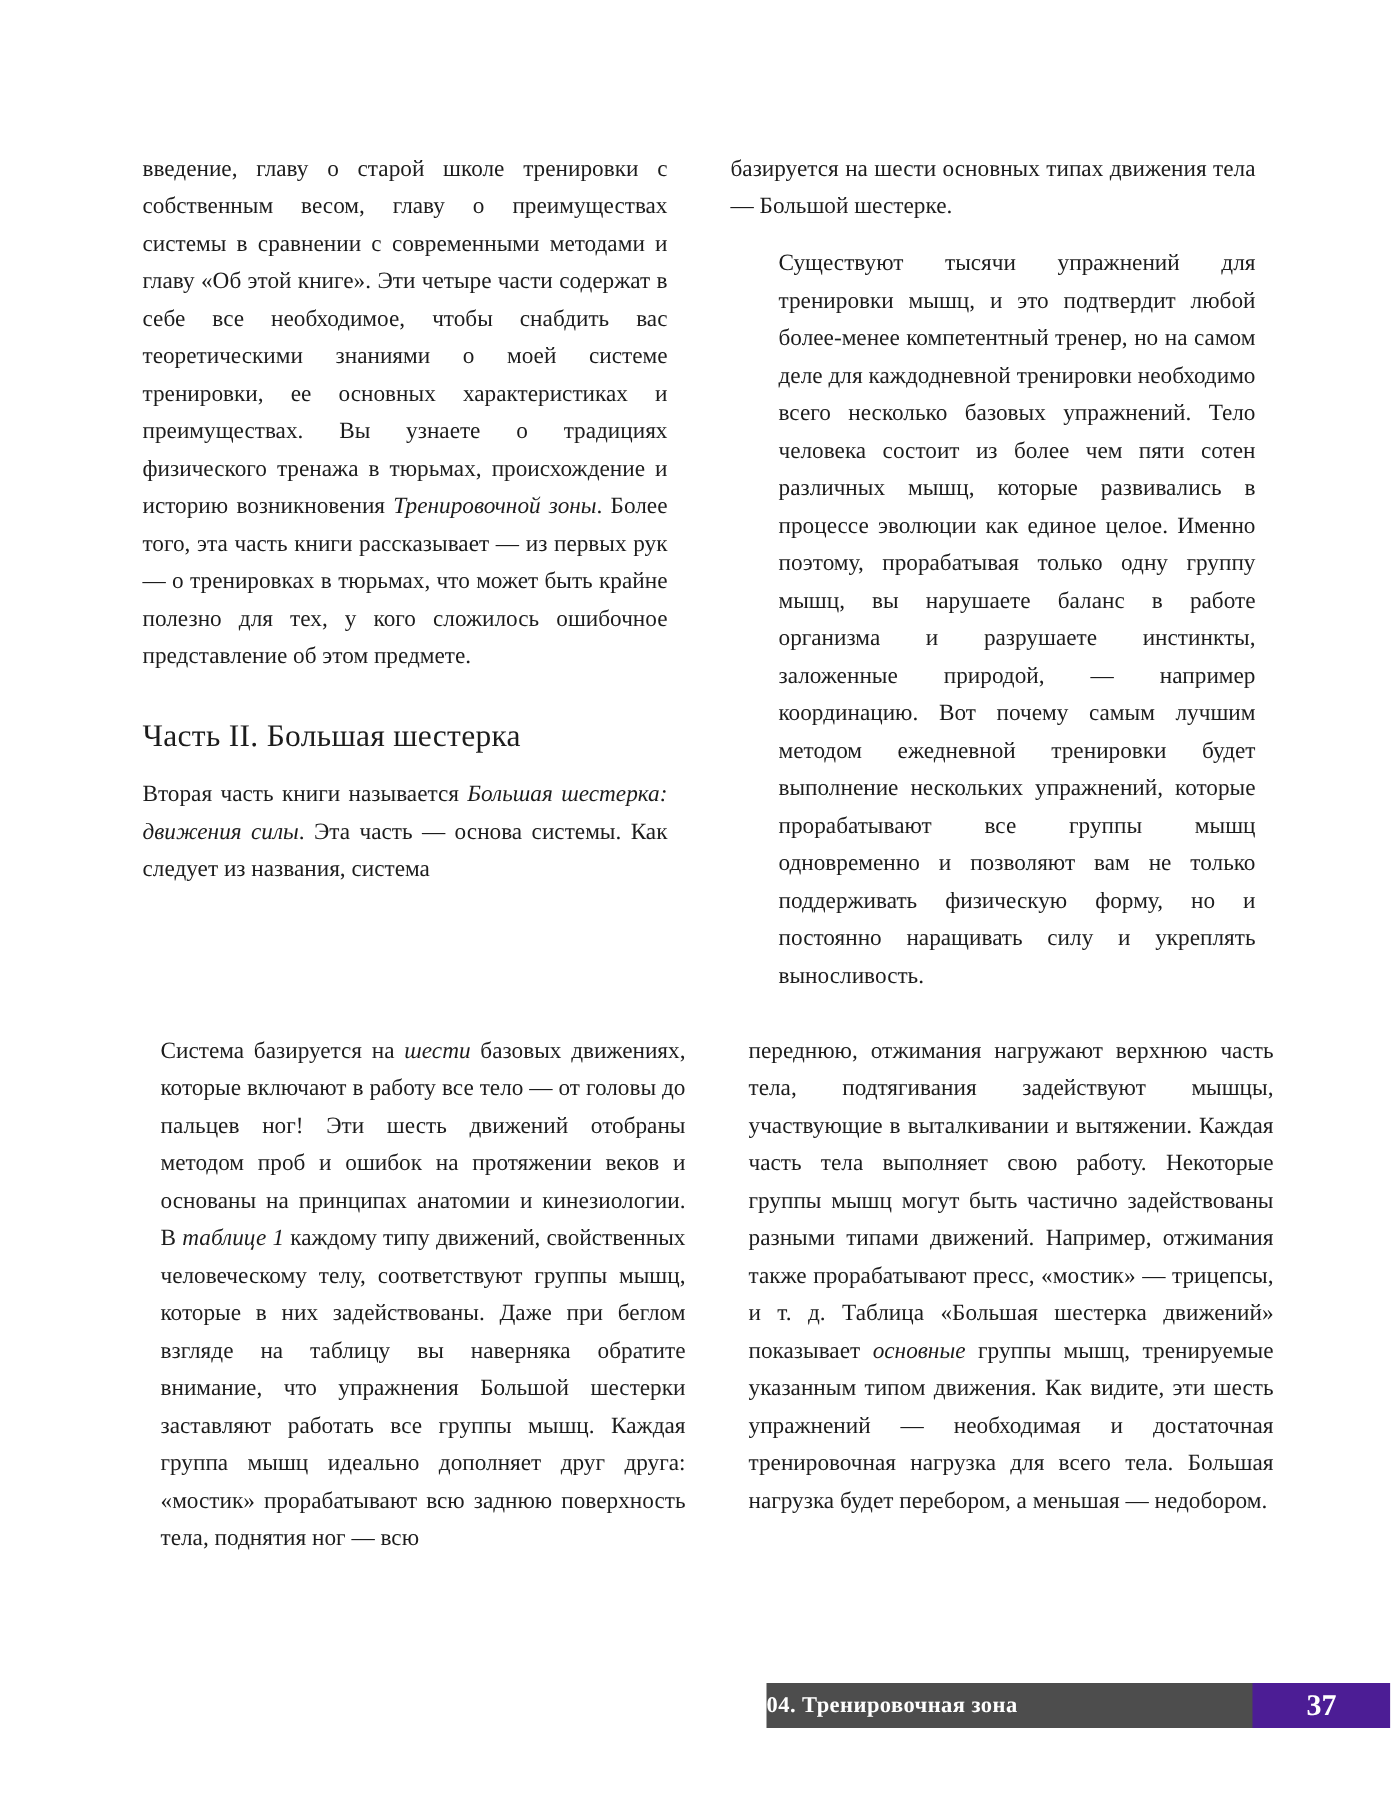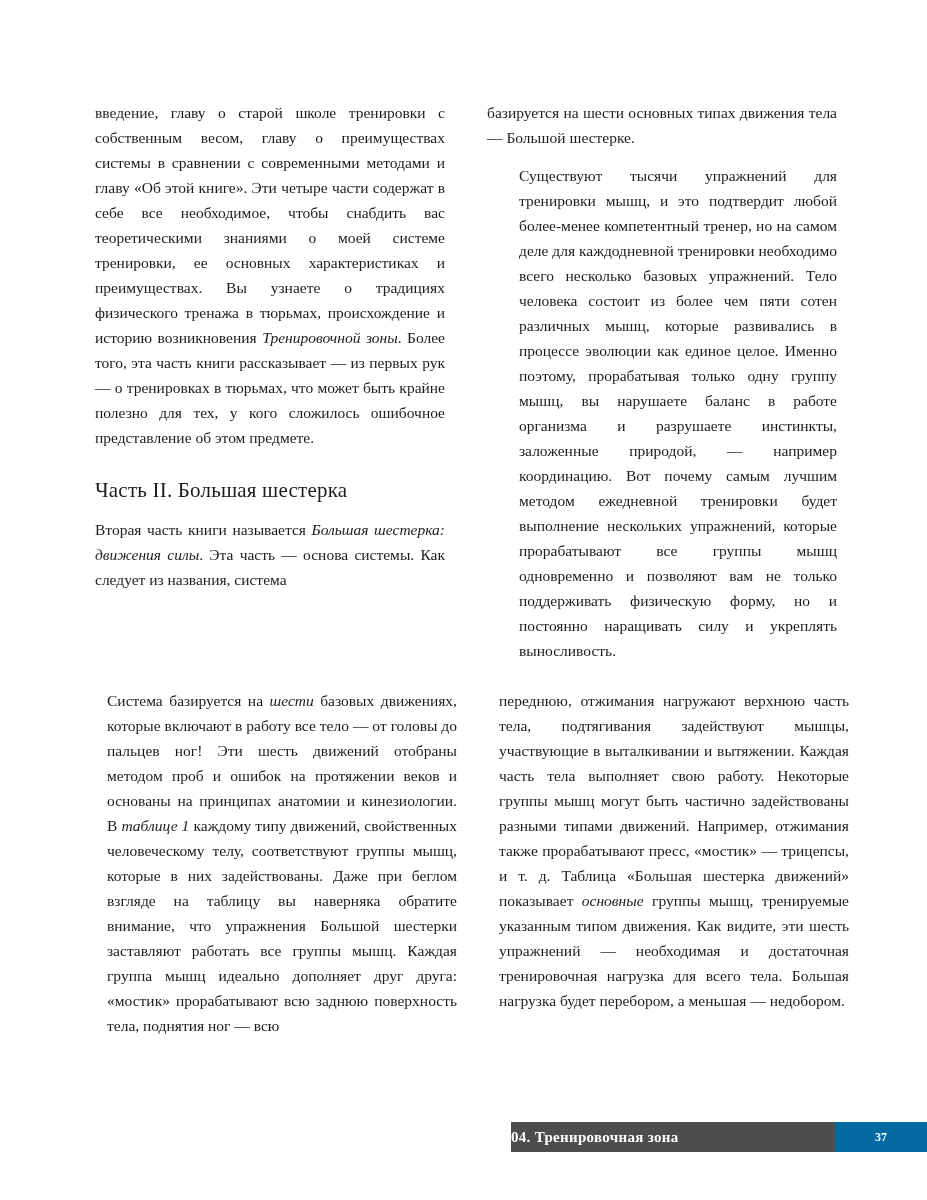--- a/index.html
+++ b/index.html
@@ -45,25 +45,25 @@
     display:flex; align-items:center; 
     padding-right:14px;
     font-weight:bold;
     font-size:15px;
     letter-spacing:0.3px;
     margin-left:31px;
   }
   .footer-page {
     position:absolute; left:835px; top:0;
     width:92px; height:30px;
-    background:#0369a1;
+    background:#4c1d95;
     color:#ffffff;
     display:flex; align-items:center; justify-content:center;
     font-weight:bold;
-    font-size:12px;
+    font-size:20px;
   }
 </style>
 </head>
 <body>
 
 <div class="page">
 
   <div class="columns top">
     <div class="col">
       <p class="para"><span>введение, главу о старой школе тренировки с собственным весом, главу о преимуществах системы в сравнении с современными методами и главу «Об этой книге». Эти четыре части содержат в себе все необходимое, чтобы снабдить вас теоретическими знаниями о моей системе тренировки, ее основных характеристиках и преимуществах. Вы узнаете о традициях физического тренажа в тюрьмах, происхождение и историю возникновения </span><span class="it">Тренировочной зоны</span><span>. Более того, эта часть книги рассказывает — из первых рук — о тренировках в тюрьмах, что может быть крайне полезно для тех, у кого сложилось ошибочное представление об этом предмете.</span></p>

